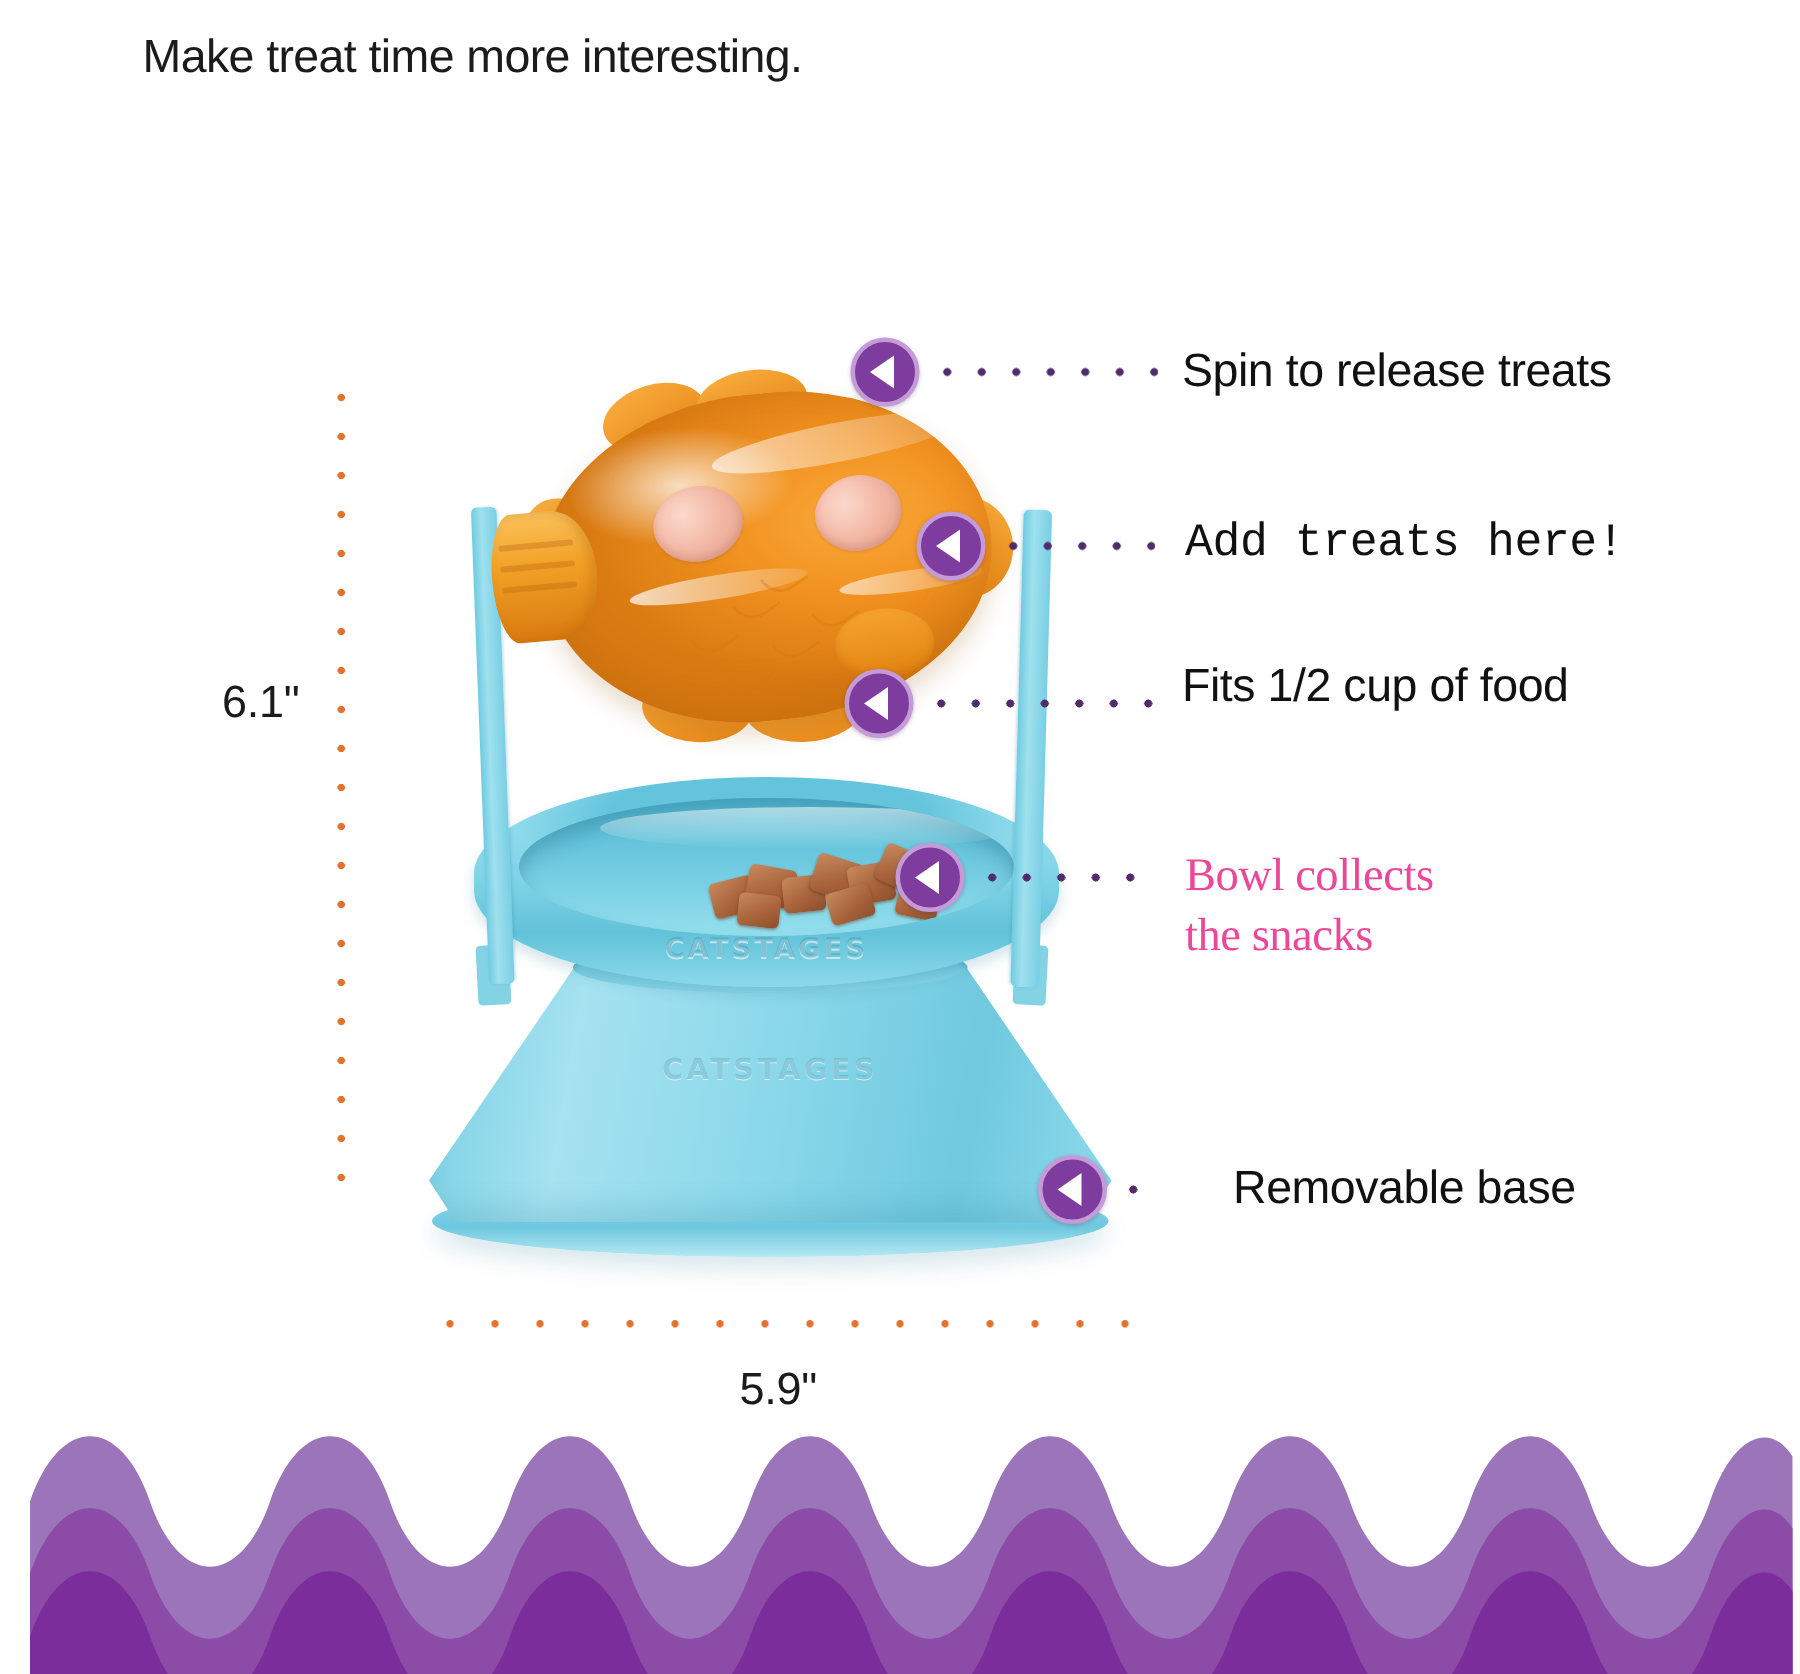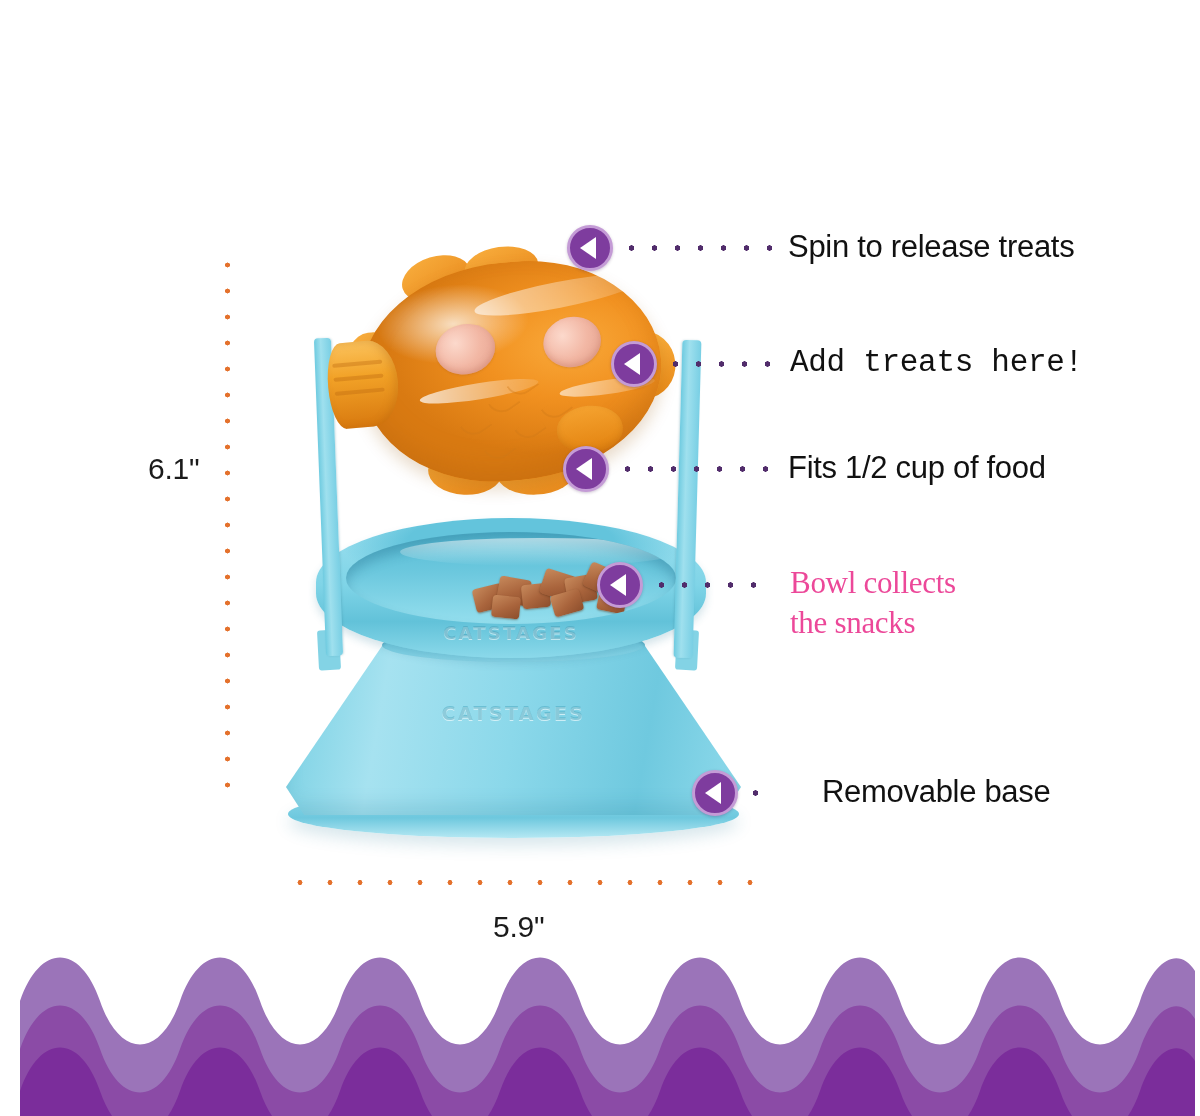--- a/index.html
+++ b/index.html
@@ -328,20 +328,21 @@
     position: absolute;
     left: 0; bottom: 0;
     width: 1200px; height: 165px;
   }
   #waves svg { display: block; width: 1200px; height: 165px; }
 </style>
 </head>
 <body>
 
 <div id="header">
+  <div id="subtitle" style="color: rgb(27, 27, 27);">Make treat time more interesting.</div>
 </div>
 
 <div id="dim-height-line" class="dim-line-v" style="background-image: radial-gradient(circle, rgb(228, 113, 44) 2.4px, rgba(0, 0, 0, 0) 2.6px);"></div>
 <div id="dim-height-label" class="dim-label">6.1"</div>
 
 <div id="dim-width-line" class="dim-line-h" style="background-image: radial-gradient(circle, rgb(228, 113, 44) 2.4px, rgba(0, 0, 0, 0) 2.6px);"></div>
 <div id="dim-width-label" class="dim-label">5.9"</div>
 
 <div id="product">
 
@@ -412,21 +413,21 @@
 <div class="callout-marker" style="left: 611px; top: 341px; background: rgb(126, 60, 158); border-color: rgb(196, 155, 214);">
   <span class="tri" style="border-right-color: rgb(255, 255, 255);"></span>
 </div>
 <div class="callout-dots" style="left: 664px; top: 361px; width: 106px; background-image: radial-gradient(circle, rgb(81, 44, 107) 2.6px, rgba(0, 0, 0, 0) 2.8px);"></div>
 <div class="callout-text" style="left: 790px; top: 343px; color: rgb(17, 17, 17); font-family: Liberation Mono, monospace;">Add treats here!</div>
 
 <div class="callout-marker" style="left: 563px; top: 446px; background: rgb(126, 60, 158); border-color: rgb(196, 155, 214);">
   <span class="tri" style="border-right-color: rgb(255, 255, 255);"></span>
 </div>
 <div class="callout-dots" style="left: 616px; top: 466px; width: 156px; background-image: radial-gradient(circle, rgb(81, 44, 107) 2.6px, rgba(0, 0, 0, 0) 2.8px);"></div>
-<div class="callout-text" style="left: 788px; top: 448px; color: rgb(17, 17, 17); text-align: center;">Fits 1/2 cup of food</div>
+<div class="callout-text" style="left: 788px; top: 437px; color: rgb(17, 17, 17); text-align: center;">Fits 1/2 cup of food</div>
 
 <div class="callout-marker" style="left: 597px; top: 562px; background: rgb(126, 60, 158); border-color: rgb(196, 155, 214);">
   <span class="tri" style="border-right-color: rgb(255, 255, 255);"></span>
 </div>
 <div class="callout-dots" style="left: 650px; top: 582px; width: 122px; background-image: radial-gradient(circle, rgb(81, 44, 107) 2.6px, rgba(0, 0, 0, 0) 2.8px);"></div>
 <div class="callout-text" style="left: 790px; top: 563px; color: #ec4899; font-family: Liberation Serif, serif;">Bowl collects
 the snacks</div>
 
 <div class="callout-marker" style="left: 692px; top: 770px; background: rgb(126, 60, 158); border-color: rgb(196, 155, 214);">
   <span class="tri" style="border-right-color: rgb(255, 255, 255);"></span>

